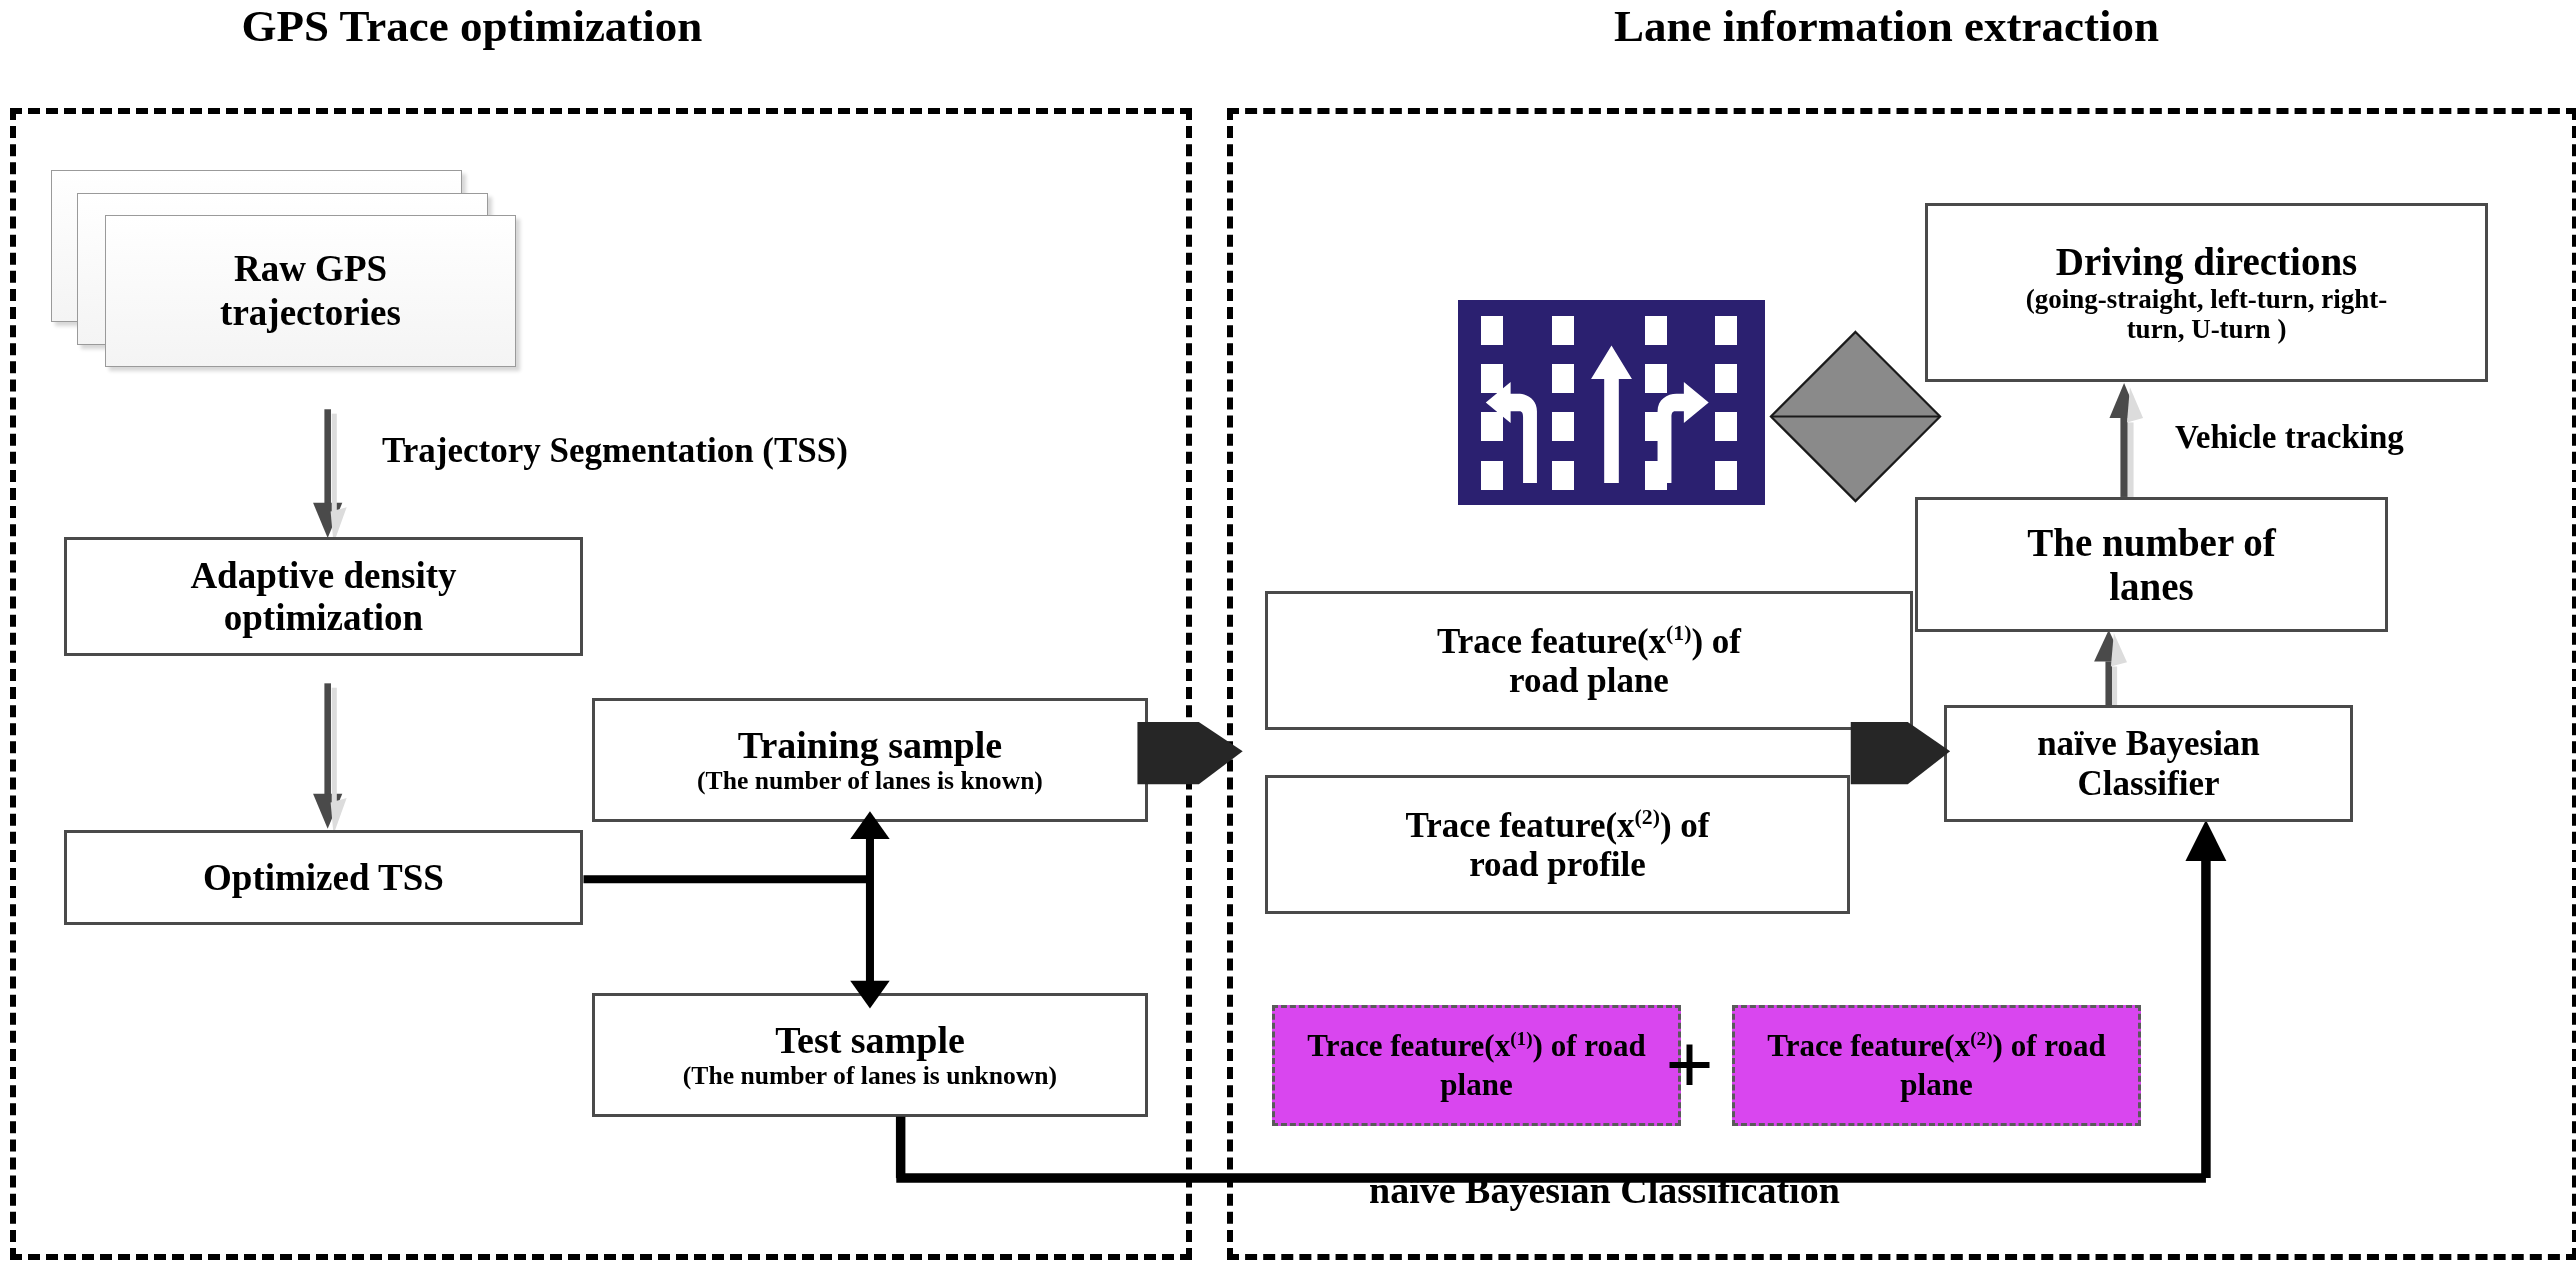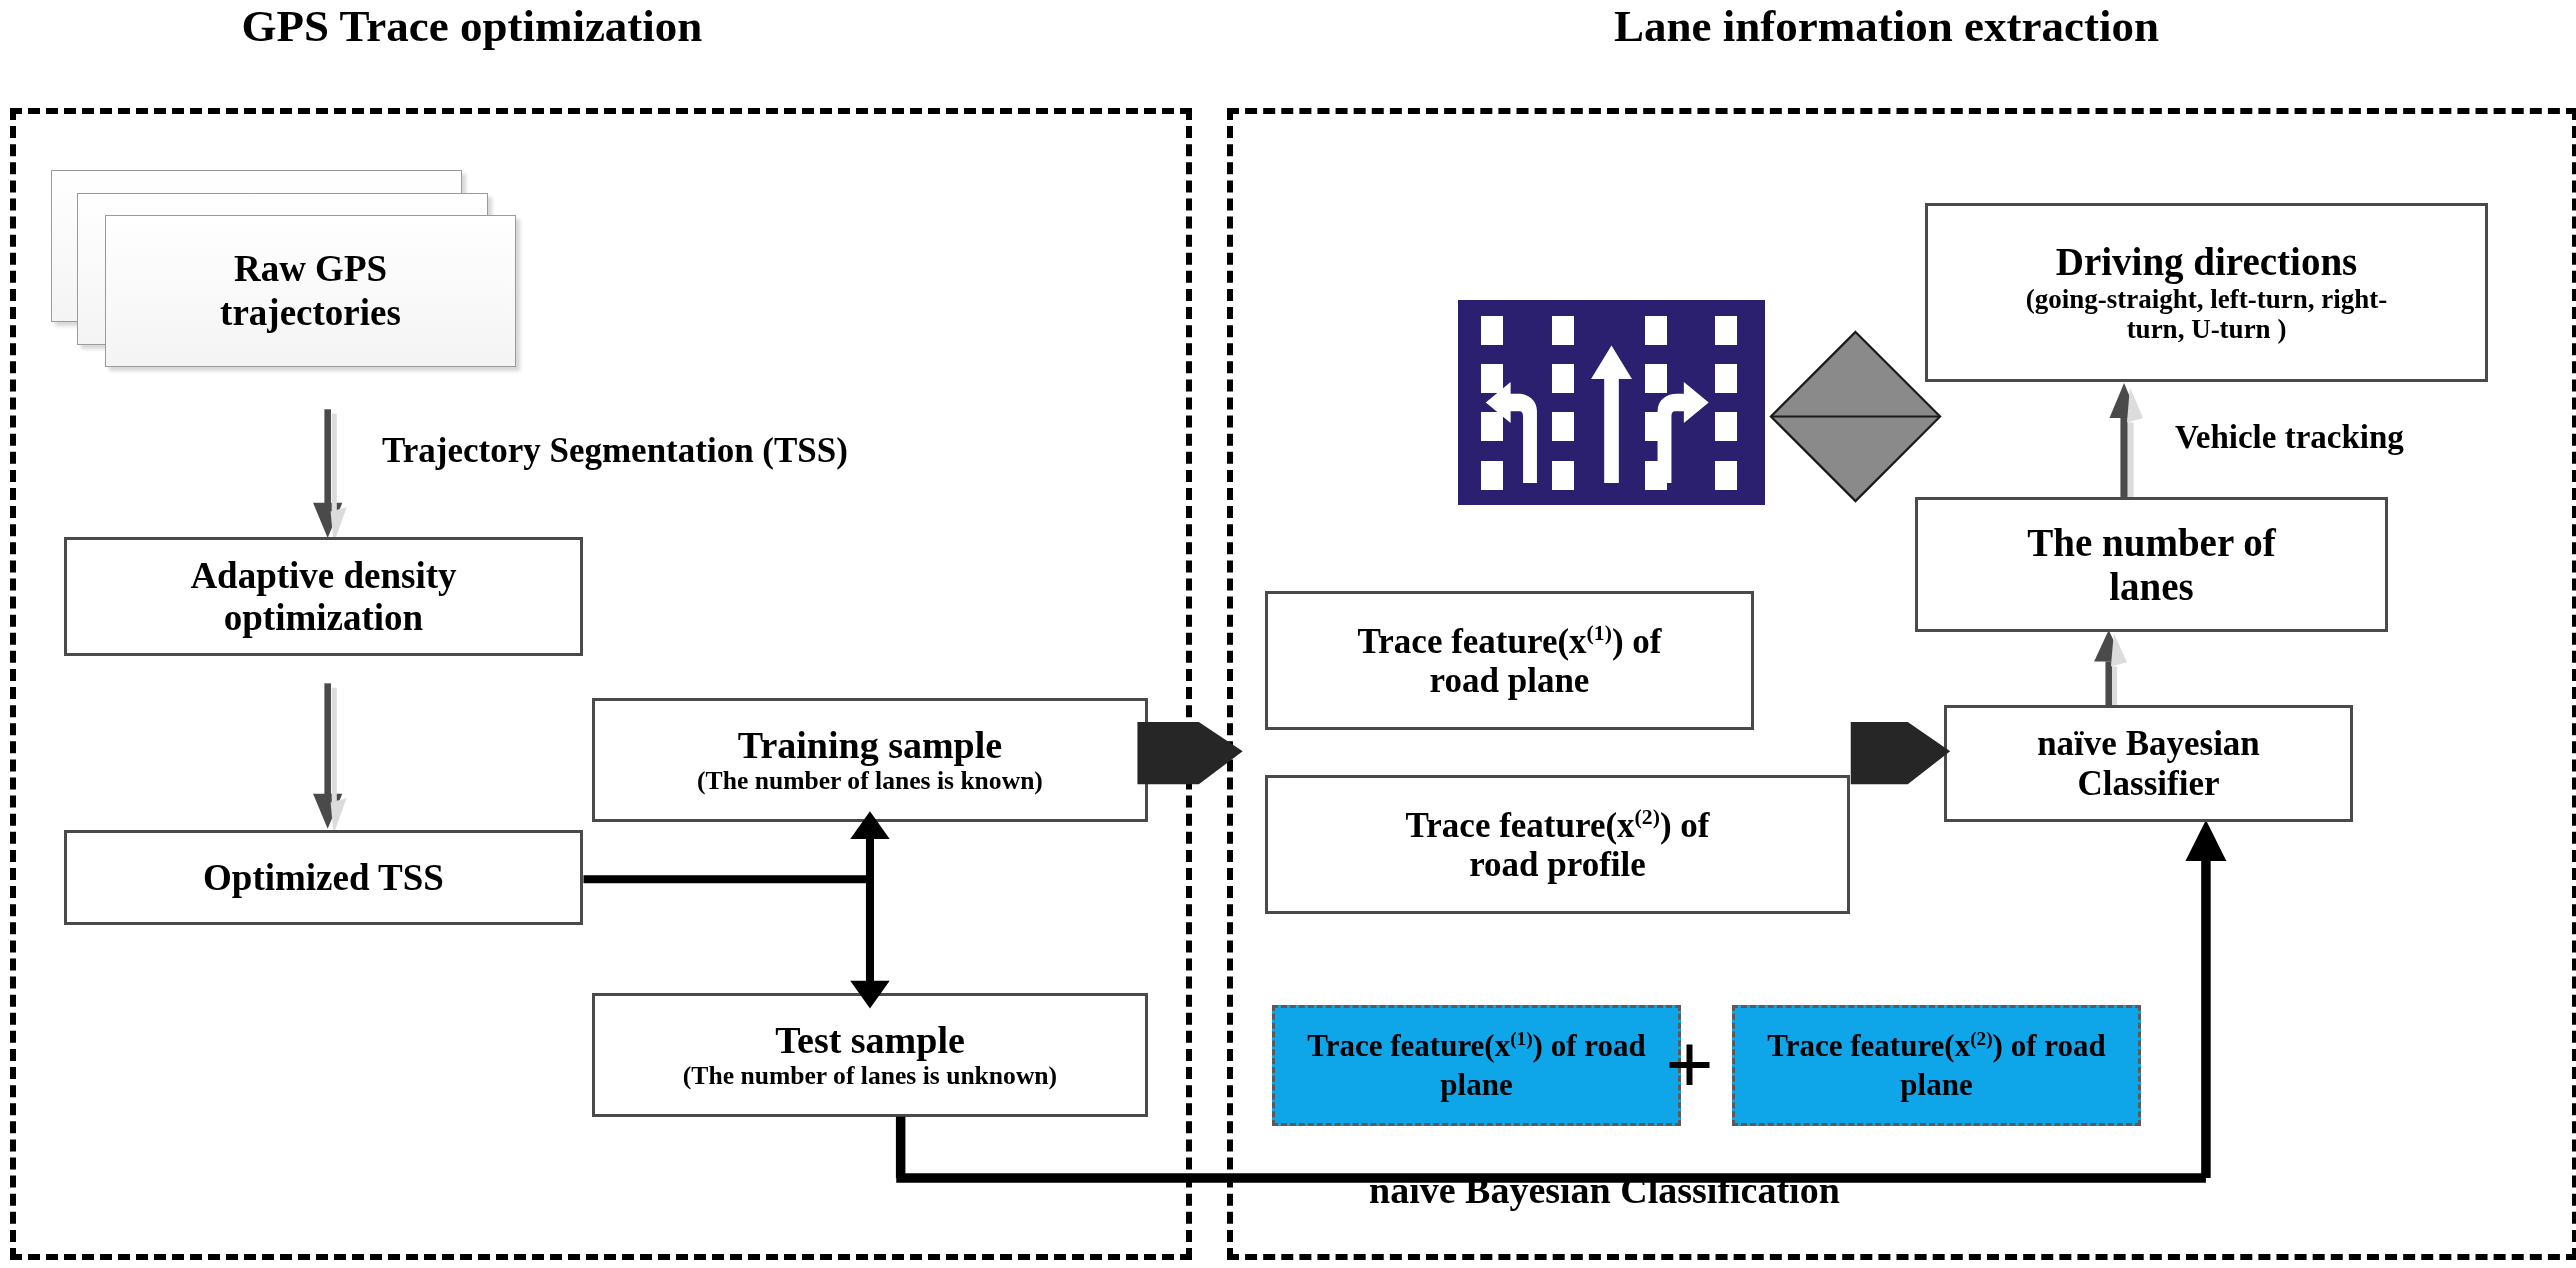--- a/index.html
+++ b/index.html
@@ -10,21 +10,21 @@
        font-family:"Liberation Serif", serif;text-align:center;}
 
   .panel{position:absolute;border-style:dashed;border-color:#000;background:transparent;}
 
   .nbox{position:absolute;background:#fff;border:3.7px solid #4a4a4a;box-sizing:border-box;
         display:flex;flex-direction:column;align-items:center;justify-content:center;
         font-family:"Liberation Serif", serif;font-weight:bold;color:#000;text-align:center;}
   .nbox .l1{display:block;line-height:1.12;}
   .nbox .l2{display:block;line-height:1.12;}
 
-  .dbox{position:absolute;background:#0ea5e9;border:3.7px dashed #5a5a5a;box-sizing:border-box;
+  .dbox{position:absolute;background:#d946ef;border:3.7px dashed #5a5a5a;box-sizing:border-box;
         display:flex;flex-direction:column;align-items:center;justify-content:center;
         font-family:"Liberation Serif", serif;font-weight:bold;color:#000;text-align:center;line-height:1.25;}
 
   .lbl{position:absolute;font-family:"Liberation Serif", serif;font-weight:bold;color:#000;white-space:nowrap;}
 
   
   .stack{position:absolute;}
   .card{position:absolute;background:linear-gradient(180deg,#ffffff 0%,#f4f4f4 100%);
         border:1.5px solid #9a9a9a;box-shadow:4.4px 4.4px 3.7px rgba(0,0,0,0.16);}
   .cardTop{display:flex;align-items:center;justify-content:center;text-align:center;
@@ -199,21 +199,21 @@
     <polygon points="2888,912 2910,906 2892,866" fill="#dcdcdc"></polygon>
   </svg>
 
   <div class="nbox" style="left:1944px;top:705px;width:409px;height:117px;font-size:35px;">
     <div>
       <span class="l1">naïve Bayesian</span>
       <span class="l2">Classifier</span>
     </div>
   </div>
 
-  <div class="nbox" style="left:1265px;top:591px;width:489px;height:139px;font-size:35px;">
+  <div class="nbox" style="left:1265px;top:591px;width:648px;height:139px;font-size:35px;">
     <div>
       <span class="l1">
         <span>Trace feature(x</span><sup style="font-size:0.62em;">(1)</sup><span>) of</span>
       </span>
       <span class="l2">road plane</span>
     </div>
   </div>
 
   <div class="nbox" style="left:1265px;top:775px;width:585px;height:139px;font-size:35px;">
     <div>

